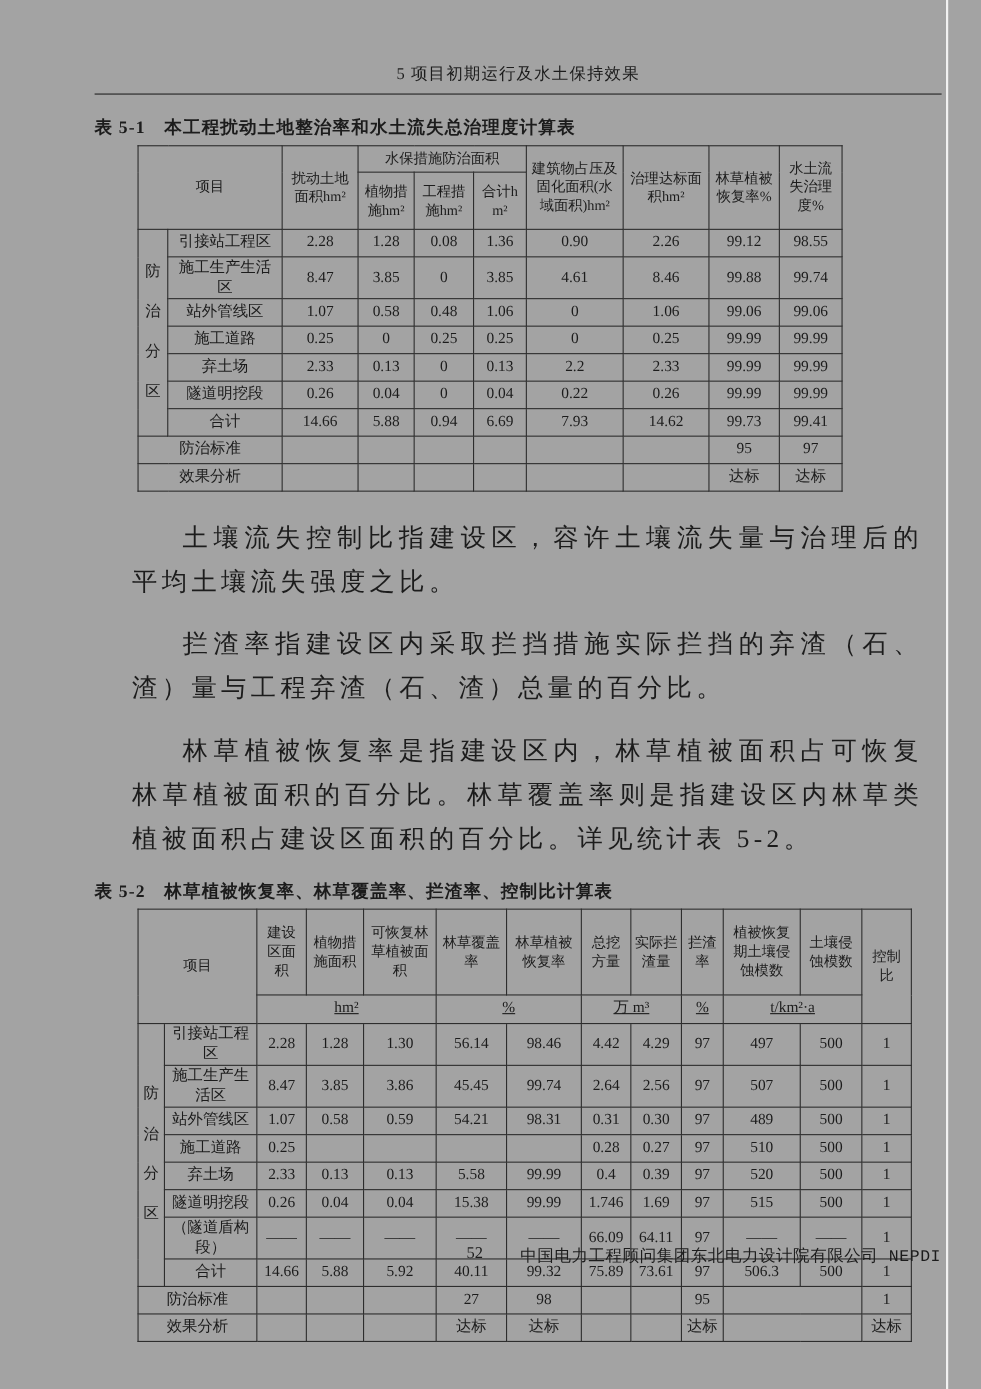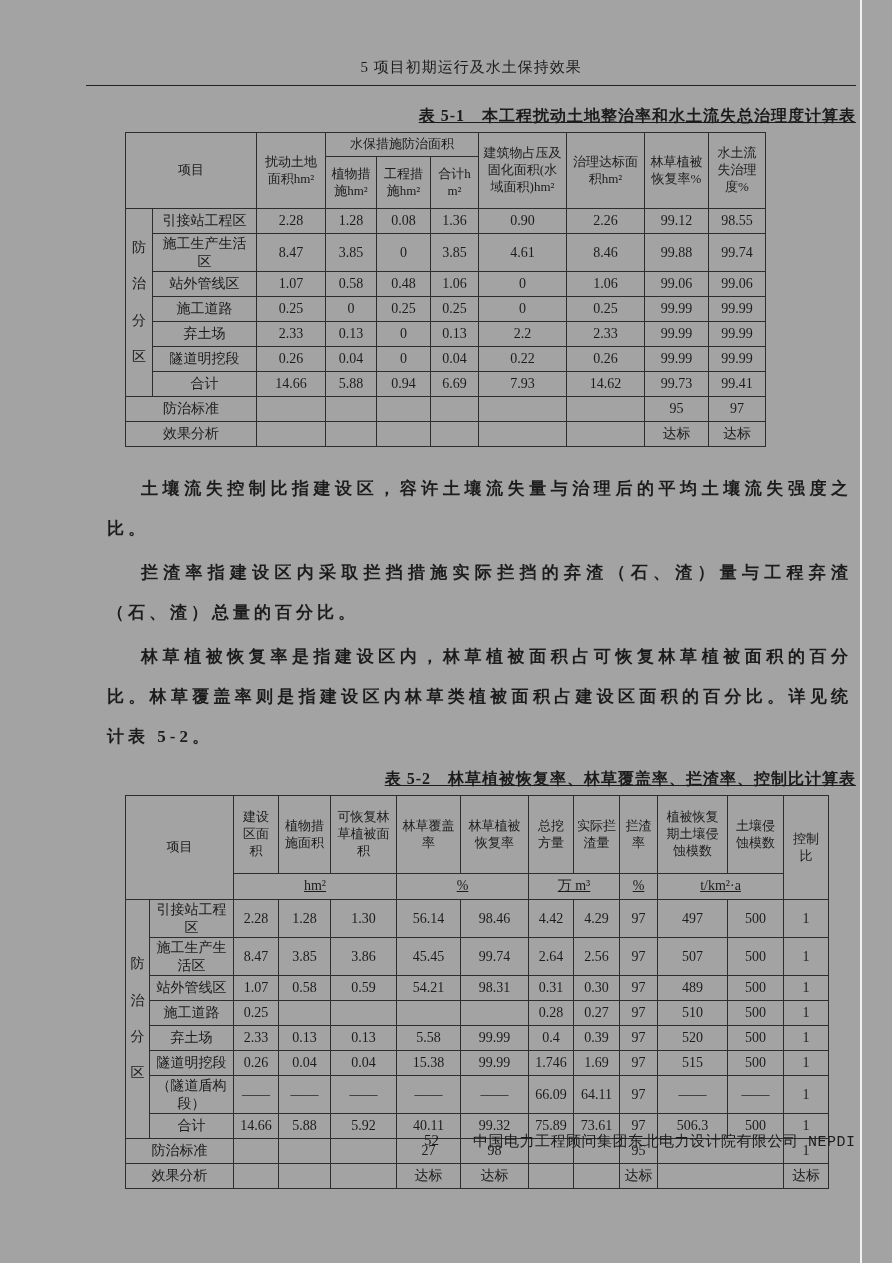--- a/index.html
+++ b/index.html
@@ -11,40 +11,40 @@
   .page{position:relative;width:892px;height:1263px;background:#a3a3a3;
         padding:0;box-sizing:border-box;}
   .scan-edge{position:absolute;top:0;bottom:0;right:30px;width:2px;
              background:#f1f1f1;}
   
   .doc-header{position:absolute;top:58px;left:86px;width:770px;
               text-align:center;font-size:15px;letter-spacing:1px;}
   .header-rule{position:absolute;top:85px;left:86px;width:770px;
                border-top:1.6px solid #222;}
   .content{position:absolute;top:100px;left:86px;width:770px;}
-  .tbl-title{font-size:16px;font-weight:bold;text-align:right;
-             letter-spacing:1px;margin:6px 0 5px 0;text-decoration:underline;}
+  .tbl-title{font-size:16px;font-weight:bold;text-align:left;
+             letter-spacing:1px;margin:6px 0 5px 0;}
   table{border-collapse:collapse;table-layout:fixed;margin-left:39px;
         empty-cells:show;}
   td{border:1px solid #2d2d2d;text-align:center;vertical-align:middle;
      padding:1px 3px;font-size:14px;word-break:break-all;line-height:1.25;
      box-sizing:border-box;}
   thead td{font-size:13px;line-height:1.3;}
   td.unit{font-size:14px;text-decoration:underline;}
   td.vert{padding:0 2px;line-height:2.6;font-size:14px;}
   .t1 thead tr:nth-child(1){height:24px;}
   .t1 thead tr:nth-child(2){height:52px;}
   .t1 tbody tr{height:25px;}
   .t2 thead tr:nth-child(1){height:78px;}
   .t2 thead tr:nth-child(2){height:26px;}
   .t2 tbody tr{height:25px;}
   
   .paras{margin:22px 0 10px 17px;width:753px;}
-  .paras p{margin:4px;font-size:17px;line-height:40px;letter-spacing:4px;
-           text-indent:2em;text-align:justify;font-weight:bold;}
+  .paras p{margin:17px;font-size:23px;line-height:40px;letter-spacing:4px;
+           text-indent:2em;text-align:justify;}
   .t2-title{margin-top:12px;}
   
   .doc-footer{position:absolute;top:1132px;left:0;width:892px;height:20px;
               font-size:15px;}
   .doc-footer .pnum{position:absolute;left:424px;}
   .doc-footer .org{position:absolute;left:473px;letter-spacing:0.5px;font-family:Liberation Mono, monospace;}
 </style>
 </head>
 <body>
 

